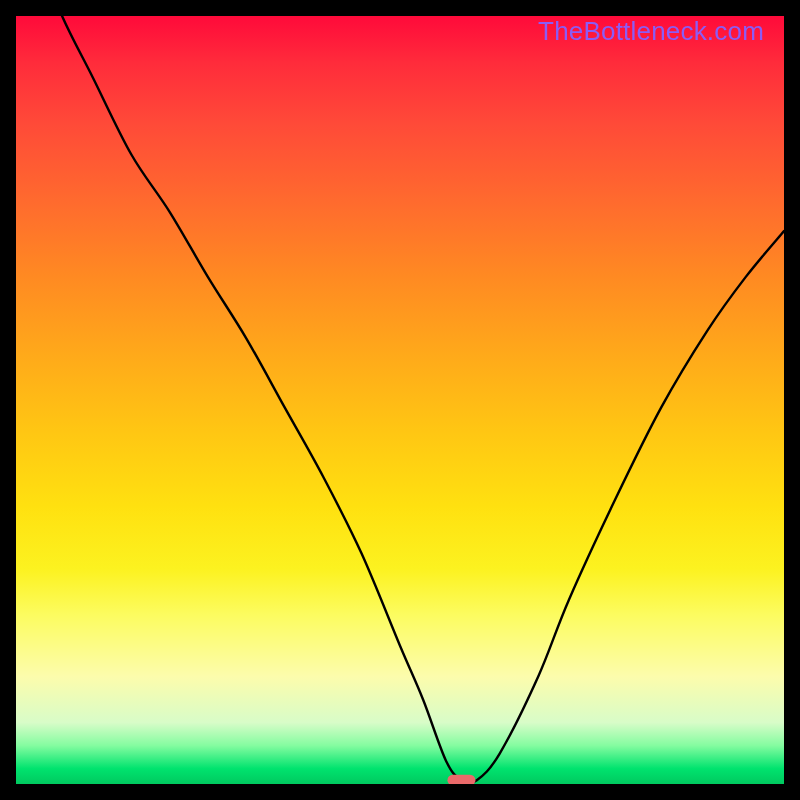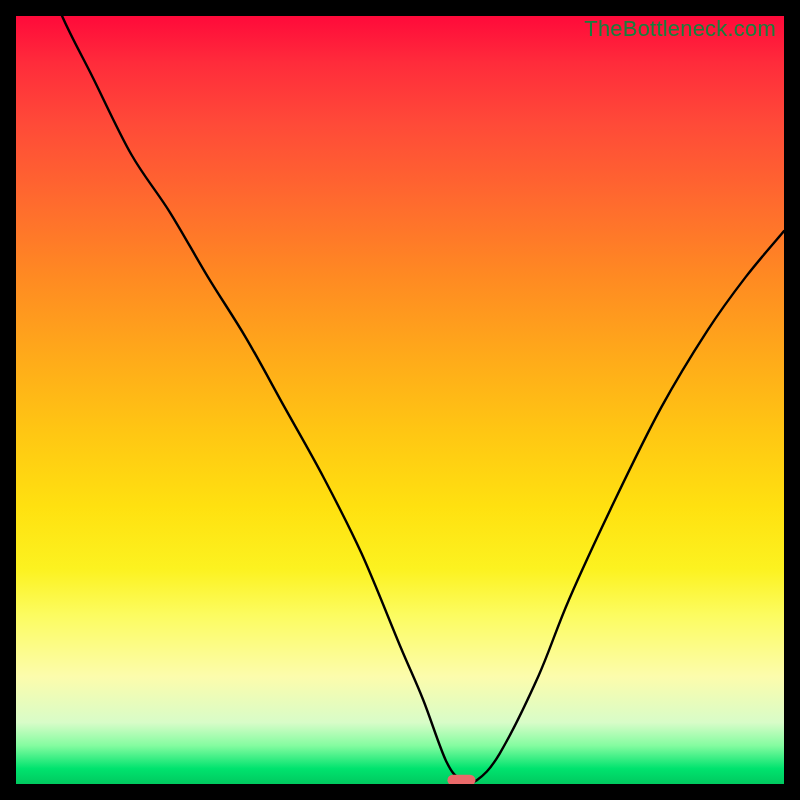--- a/index.html
+++ b/index.html
@@ -46,23 +46,23 @@
   .curve-svg {
     position: absolute;
     left: 0;
     top: 0;
     width: 768px;
     height: 768px;
   }
   .watermark {
     position: absolute;
     top: 0px;
-    right: 8px;
-    color: #15803d;
-    font-size: 22px;
+    right: 20px;
+    color: #8b5cf6;
+    font-size: 26px;
     font-weight: 500;
     letter-spacing: 0.2px;
   }
 </style>
 </head>
 <body>
 
 <div class="chart-frame">
   <div class="plot-area"></div>
 

